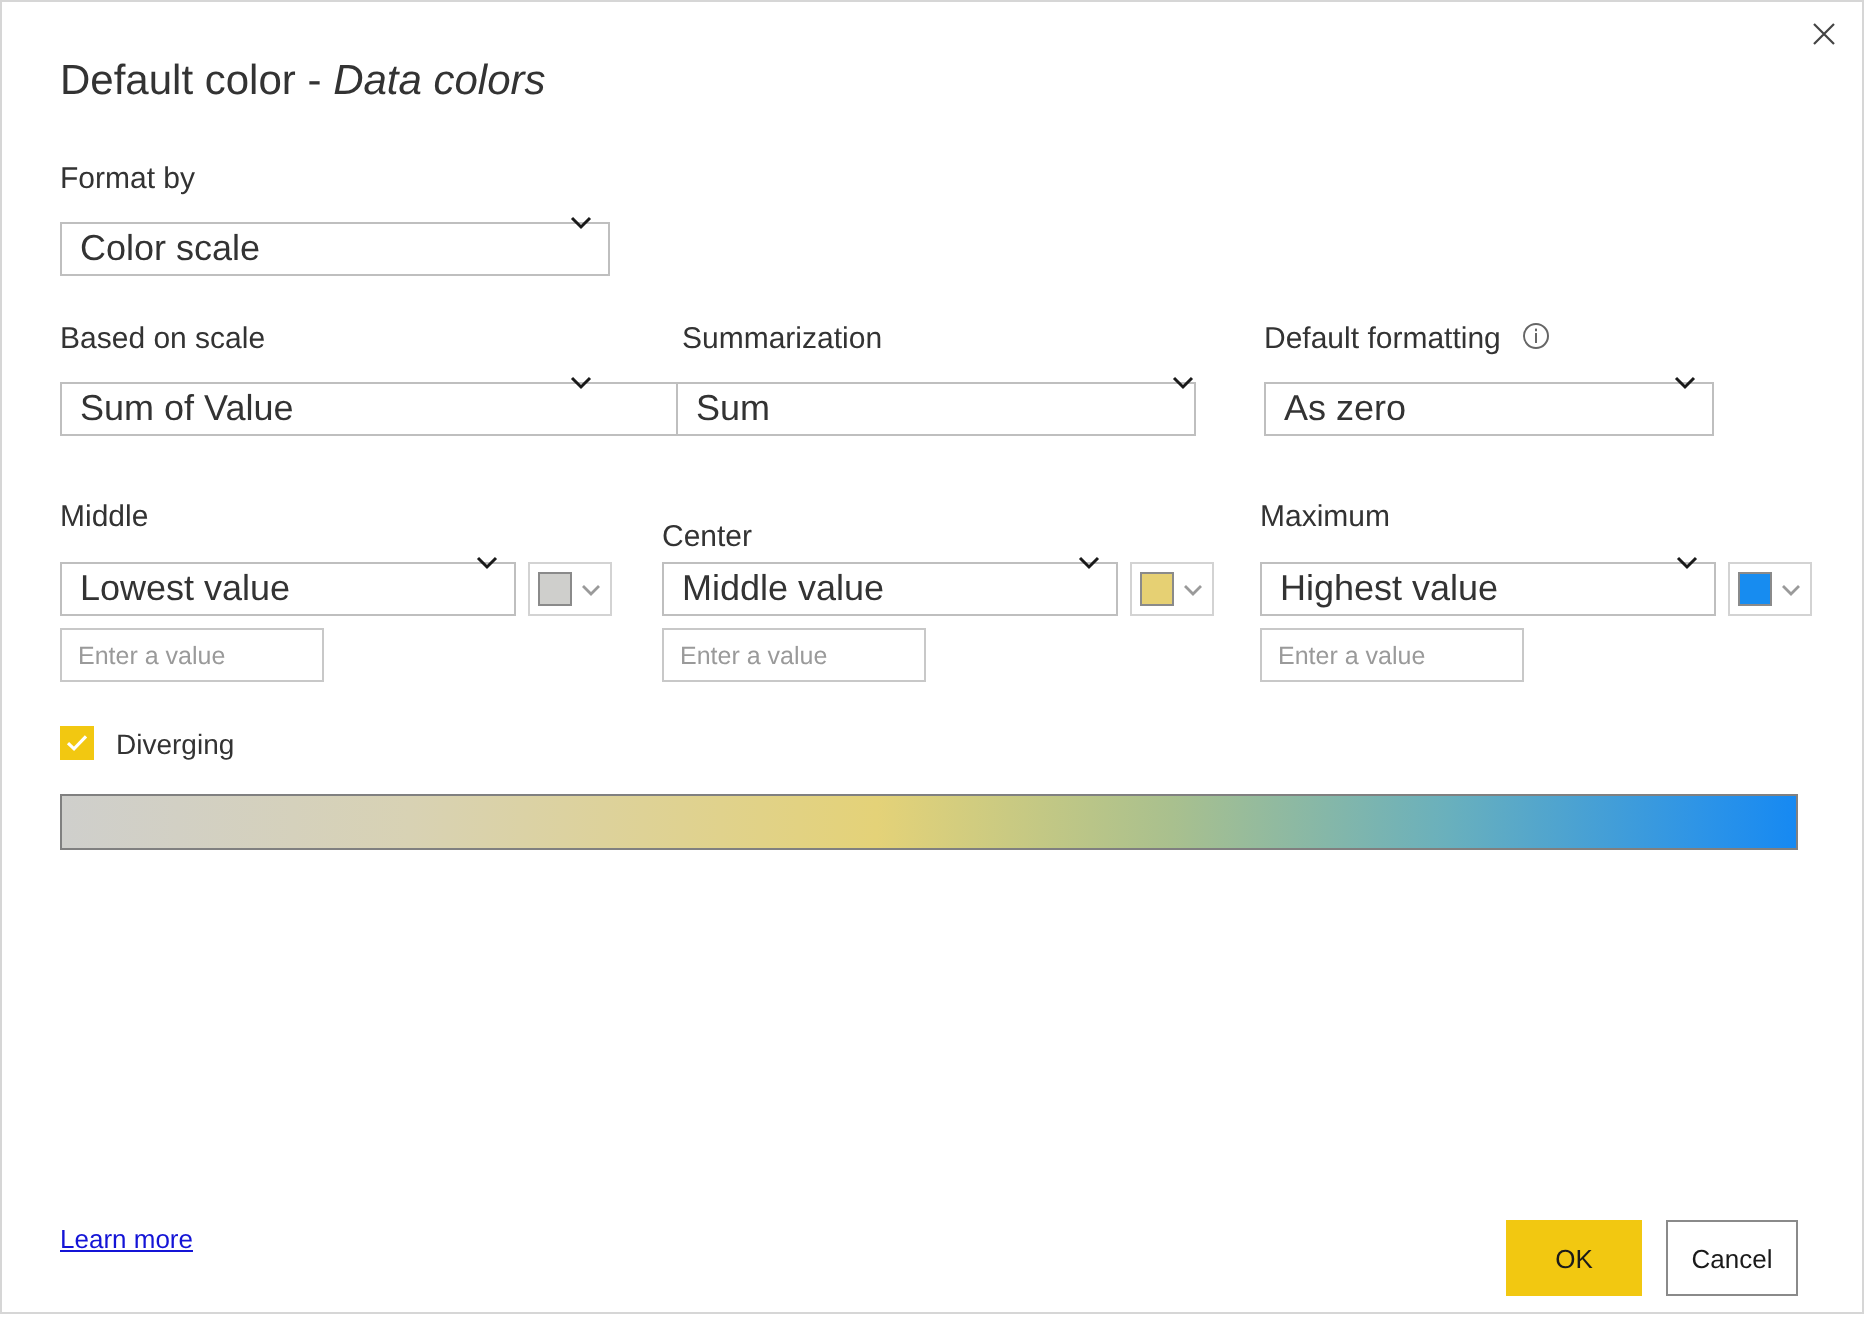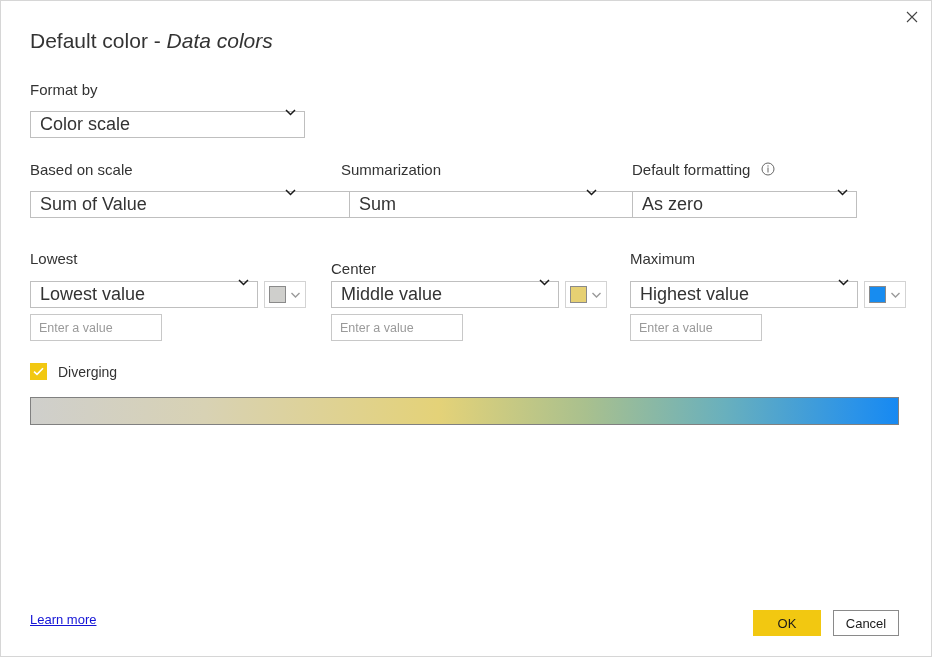--- a/index.html
+++ b/index.html
@@ -171,21 +171,21 @@
     left: 29px;
     top: 611px;
     font-size: 13px;
     color: #1414d6;
     text-decoration: underline;
     cursor: pointer;
   }
 
   .btn {
     position: absolute;
-    height: 26px;
+    height: 38px;
     box-sizing: border-box;
     font-family: "Liberation Sans", sans-serif;
     font-size: 13px;
     cursor: pointer;
     border-radius: 0;
     padding: 0;
   }
   .btn-ok {
     left: 752px;
     top: 609px;
@@ -248,42 +248,42 @@
       <option>Sum of Value</option>
     </select>
     <span class="caret">
       <svg width="11" height="7" viewBox="0 0 11 7">
           <path d="M1 1 L5.5 5.5 L10 1" stroke="#1a1a1a" stroke-width="1.5" fill="none"></path>
         </svg>
     </span>
   </div>
 
   <div class="combo-wrap" style="left:332px; top:190px; width:273px;">
-    <select class="combo" style="left:16px; top:0; width:290px;">
+    <select class="combo" style="left:5px; top:0; width:260px;">
       <option>Sum</option>
     </select>
     <span class="caret">
       <svg width="11" height="7" viewBox="0 0 11 7">
           <path d="M1 1 L5.5 5.5 L10 1" stroke="#1a1a1a" stroke-width="1.5" fill="none"></path>
         </svg>
     </span>
   </div>
 
   <div class="combo-wrap" style="left:631px; top:190px; width:225px;">
     <select class="combo" style="left:0; top:0; width:225px;">
       <option>As zero</option>
     </select>
     <span class="caret">
       <svg width="11" height="7" viewBox="0 0 11 7">
           <path d="M1 1 L5.5 5.5 L10 1" stroke="#1a1a1a" stroke-width="1.5" fill="none"></path>
         </svg>
     </span>
   </div>
 
-  <div class="field-label" style="left:29px; top:249px;">Lowest</div>
+  <div class="field-label" style="left:29px; top:249px;">Middle</div>
   <div class="field-label" style="left:330px; top:259px;">Center</div>
   <div class="field-label" style="left:629px; top:249px;">Maximum</div>
 
   <div class="combo-wrap" style="left:29px; top:280px; width:228px;">
     <select class="combo" style="left:0; top:0; width:228px;">
       <option>Lowest value</option>
     </select>
     <span class="caret">
       <svg width="11" height="7" viewBox="0 0 11 7">
           <path d="M1 1 L5.5 5.5 L10 1" stroke="#1a1a1a" stroke-width="1.5" fill="none"></path>

